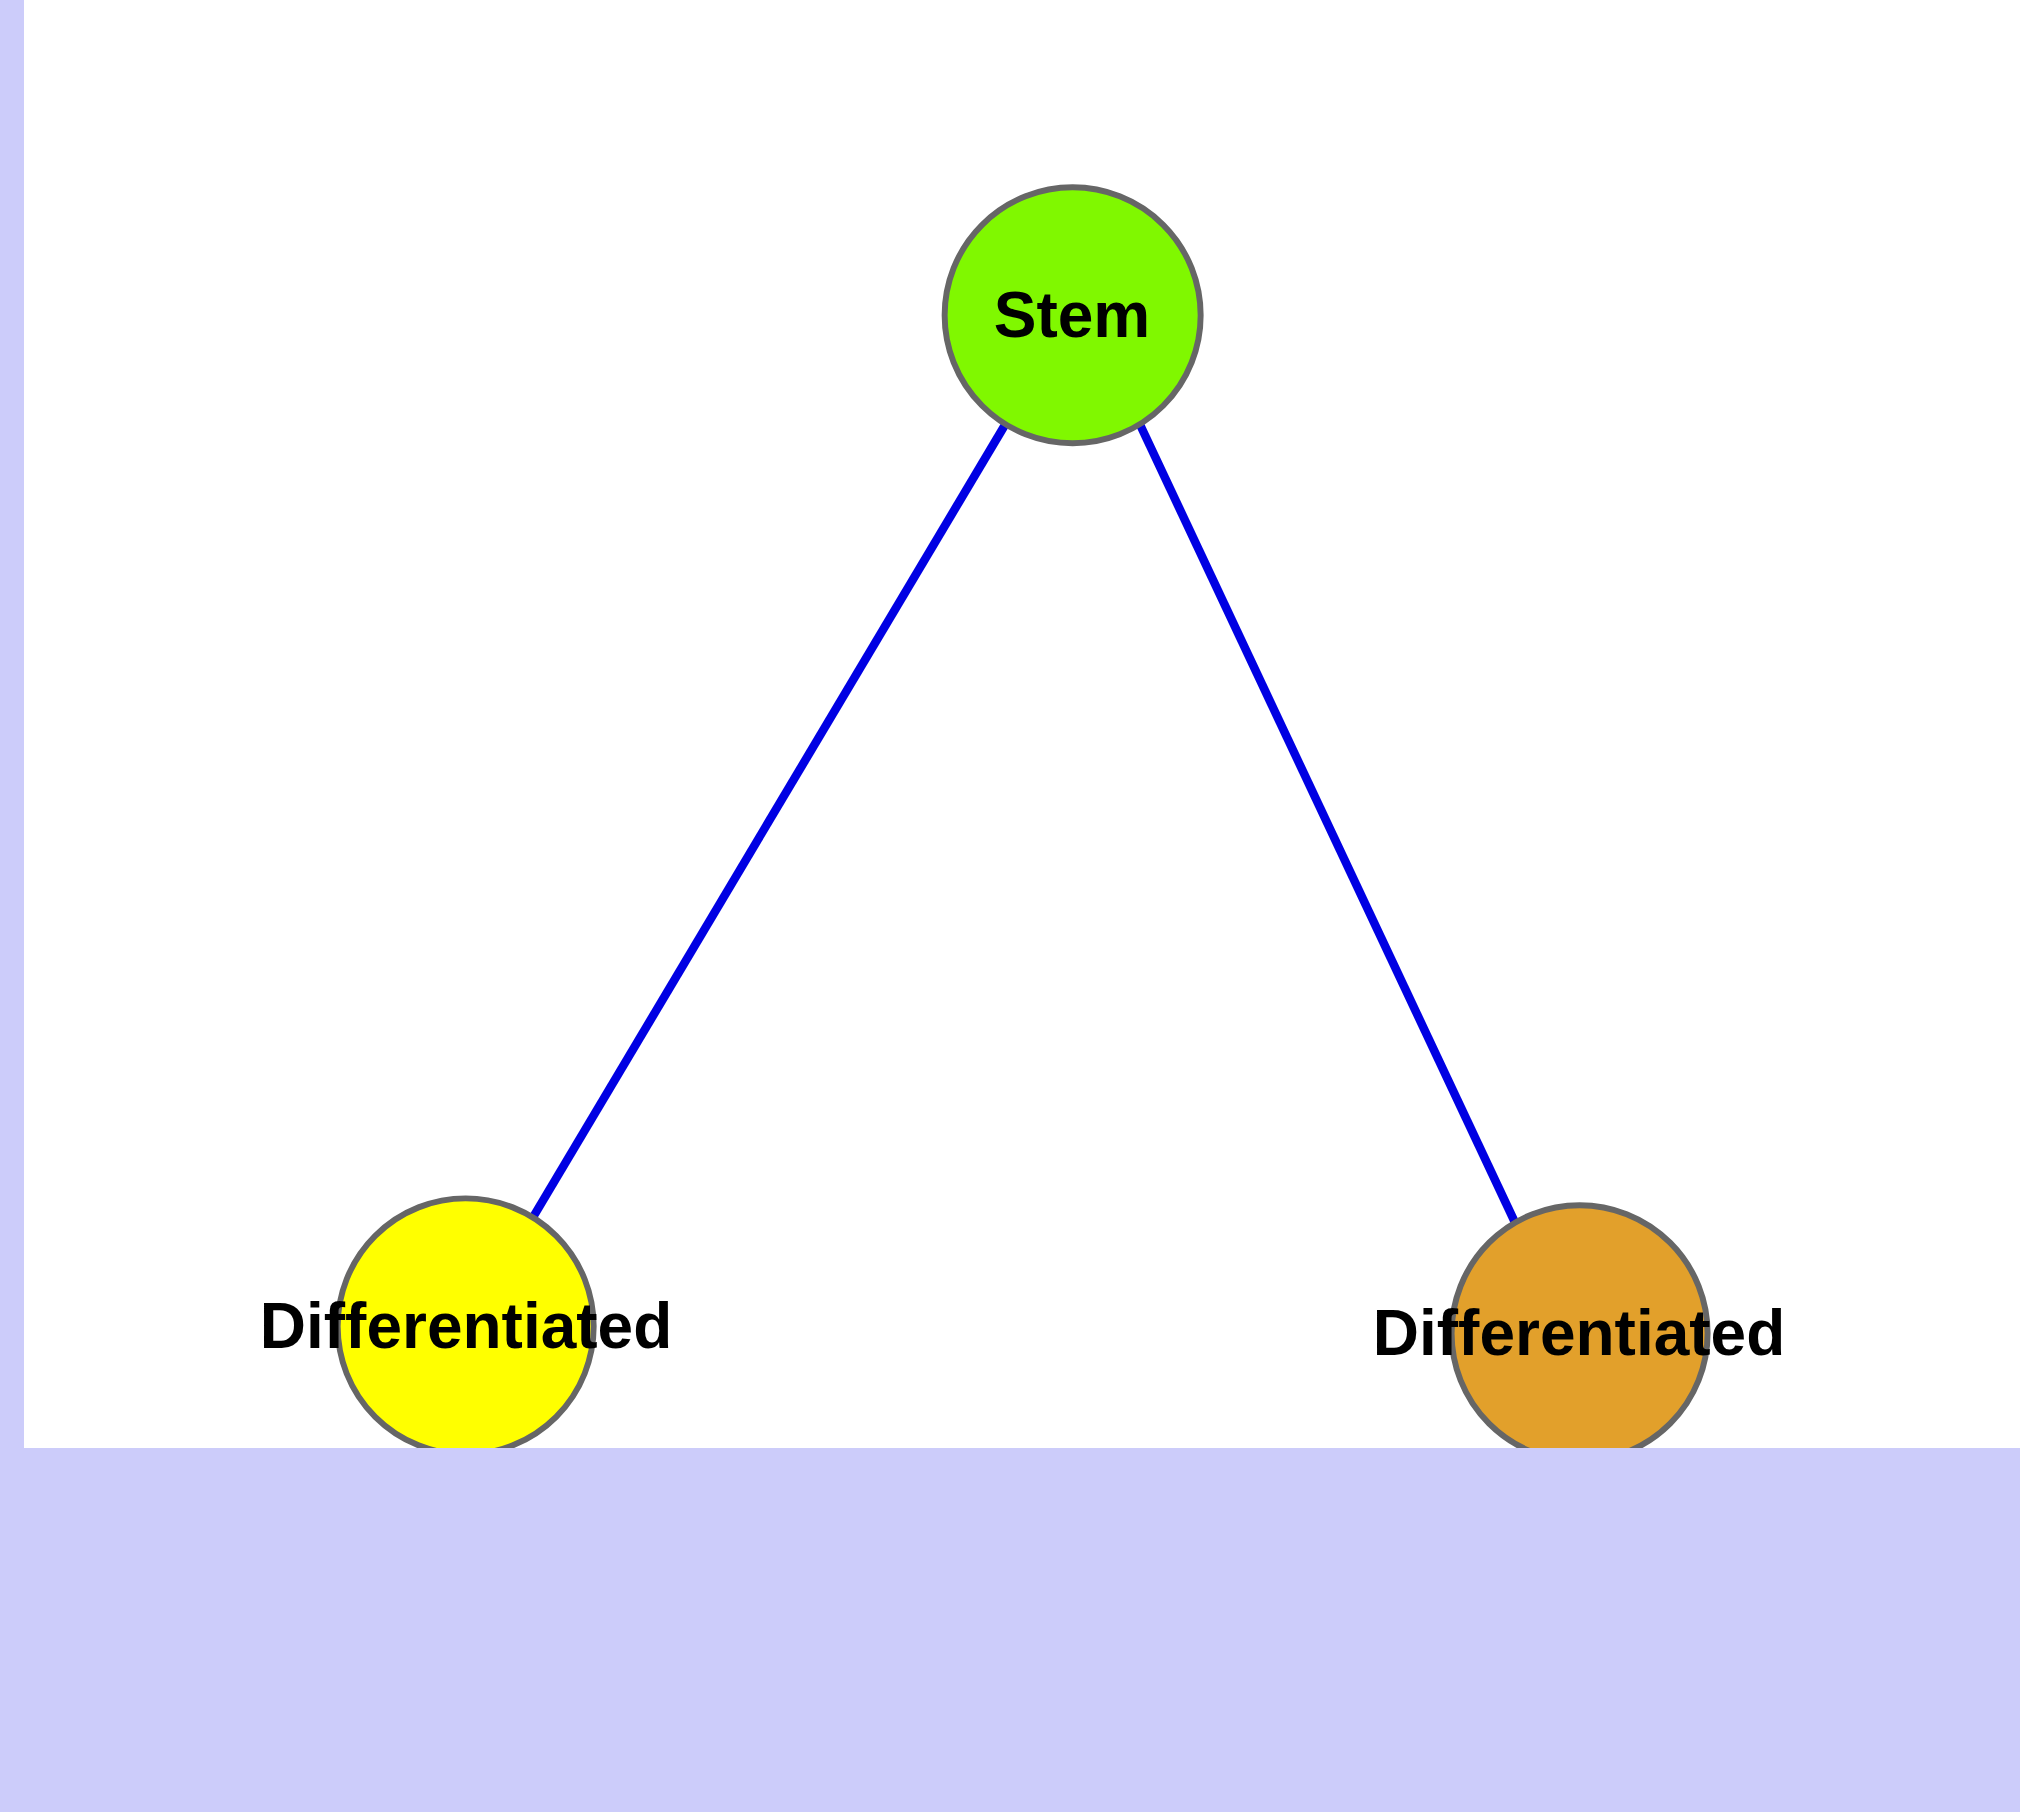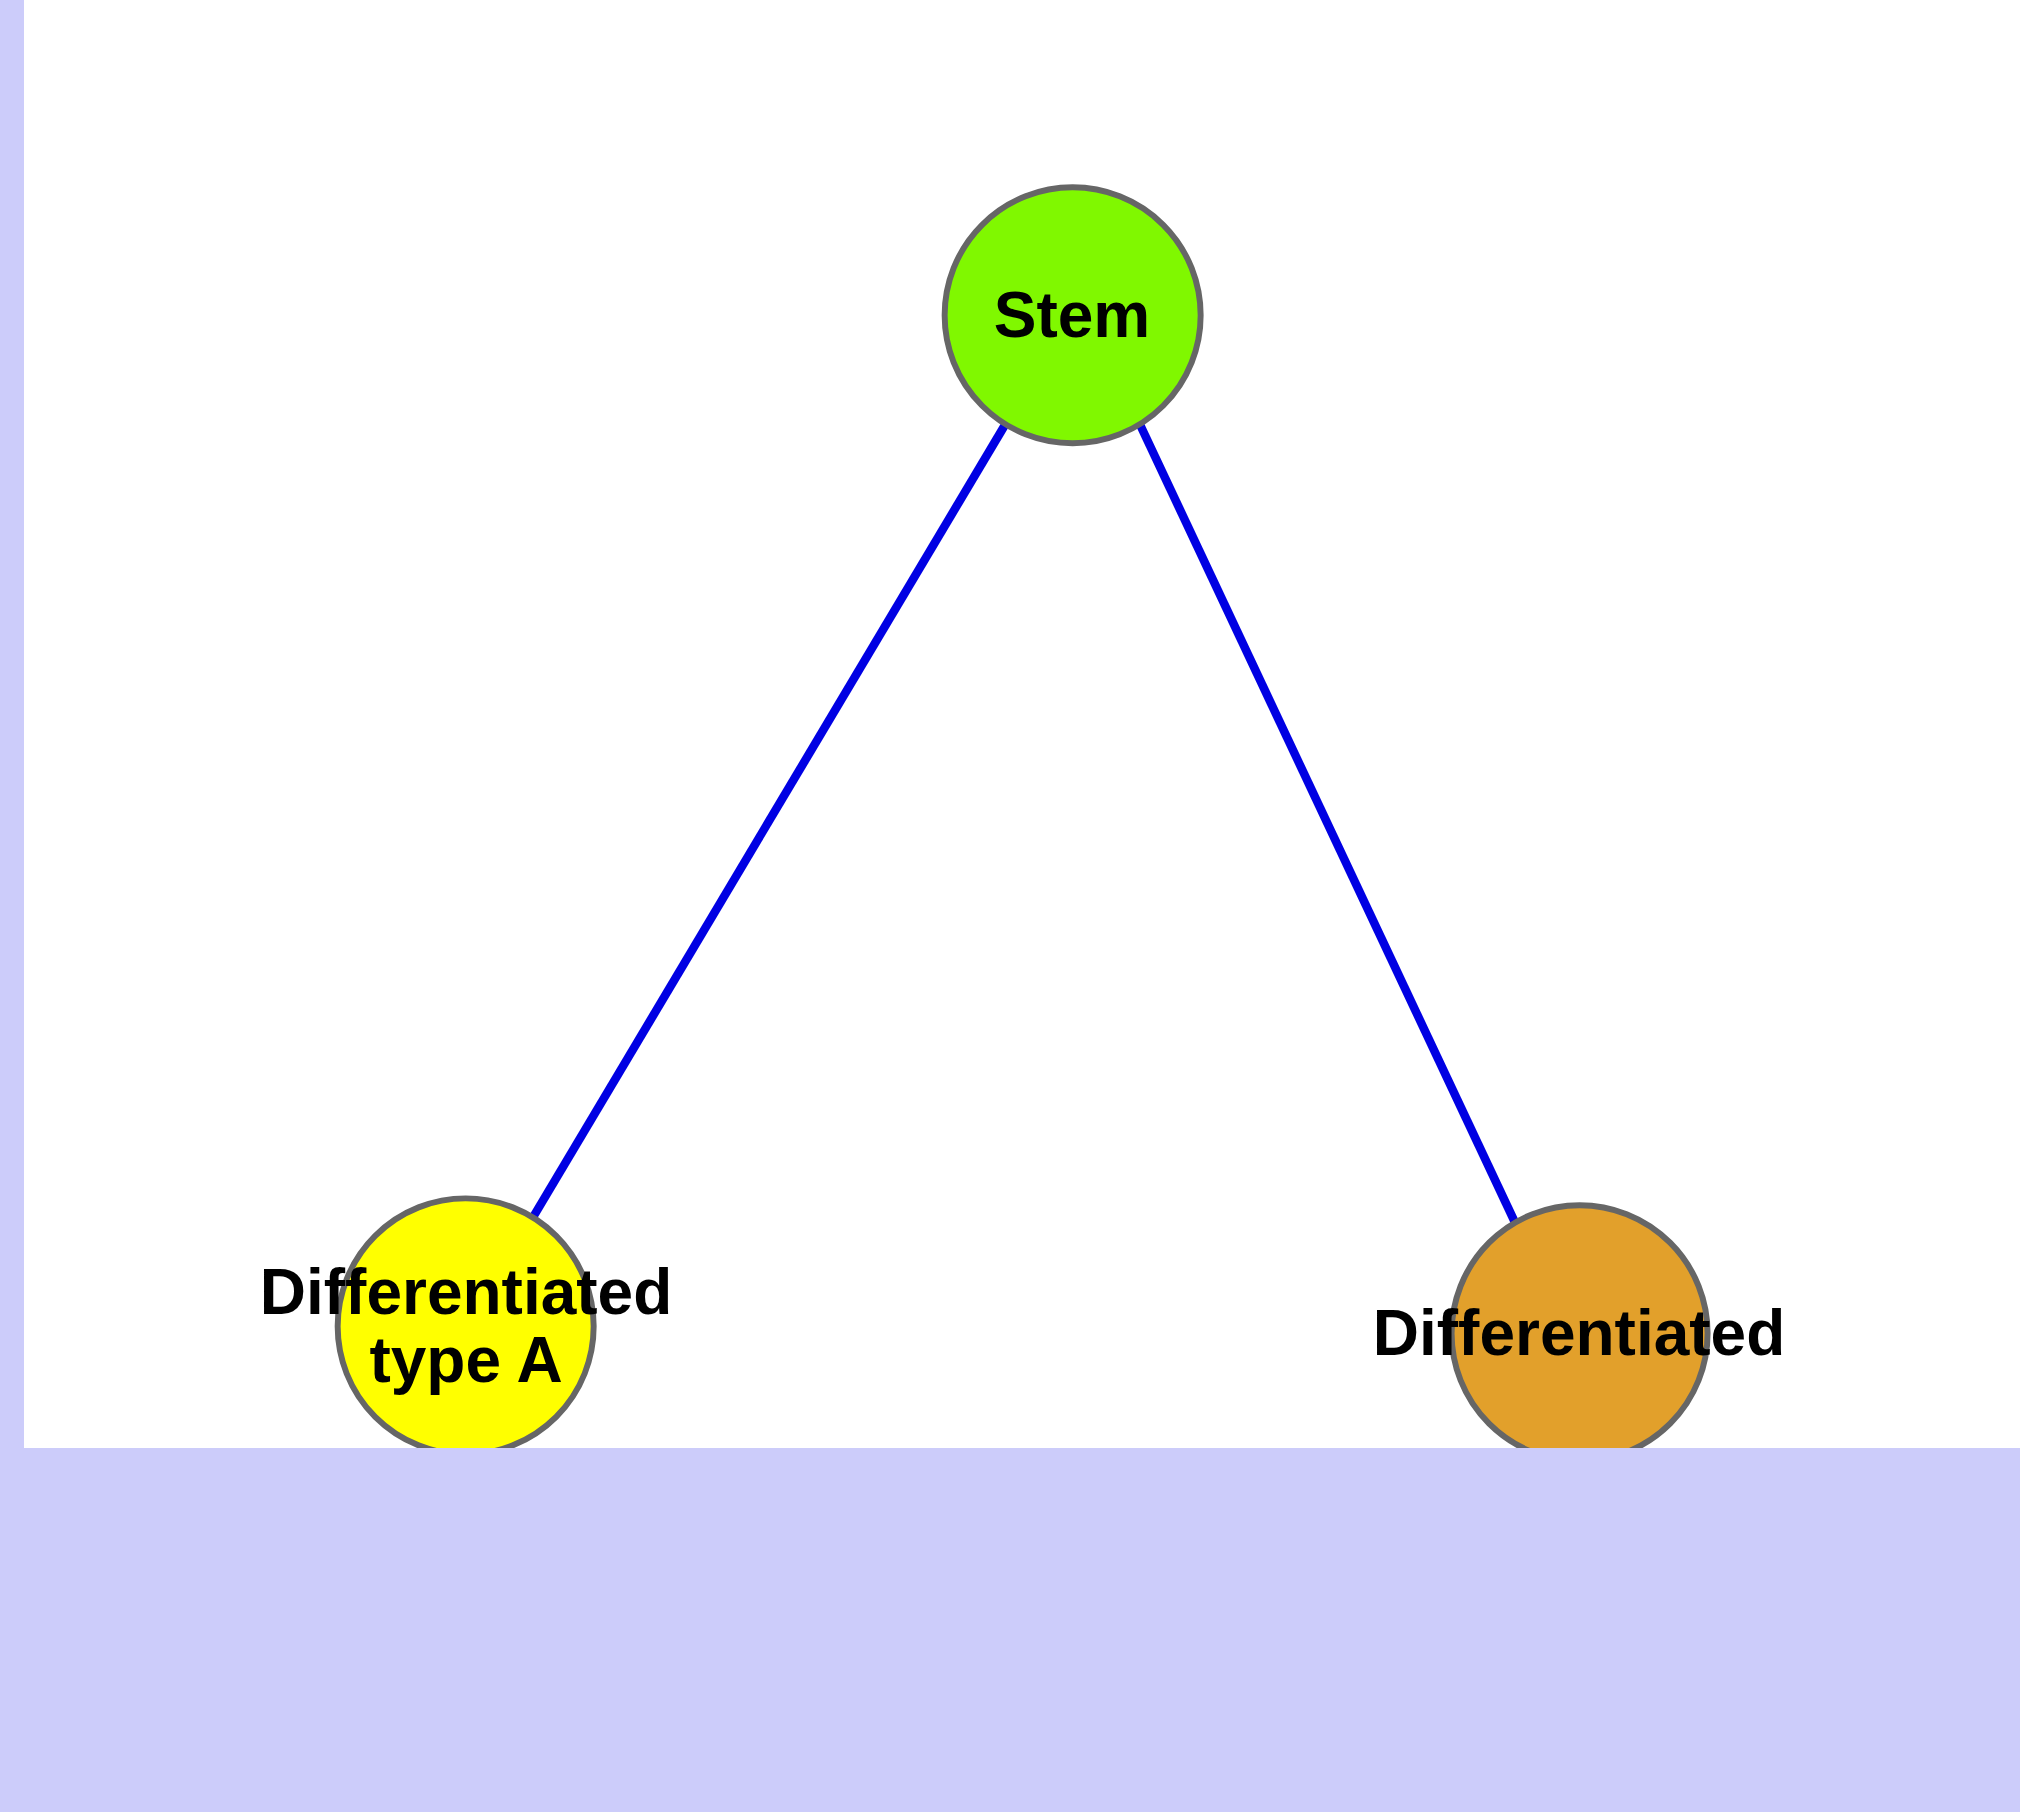--- a/index.html
+++ b/index.html
@@ -53,18 +53,18 @@
       </g>
     <g id="nodes-layer">
         <circle cx="1237" cy="372" r="151" fill="#80f800" stroke="#666666" stroke-width="7"></circle>
         <circle cx="521" cy="1565" r="151" fill="#ffff00" stroke="#666666" stroke-width="7"></circle>
         <circle cx="1835" cy="1573" r="151" fill="#e2a02b" stroke="#666666" stroke-width="7"></circle>
       </g>
   </svg>
 
   <div id="labels-layer">
       <div class="node-label single" style="left: 1048px; top: 315px; font-size: 64px; color: rgb(0, 0, 0);"><div>Stem</div></div>
-      <div class="node-label multi" style="left: 442px; top: 1326px; font-size: 64px; color: rgb(0, 0, 0);"><div>Differentiated</div><div>type A</div></div>
+      <div class="node-label multi" style="left: 442px; top: 1326px; font-size: 64px; color: rgb(0, 0, 0);"><div>Differentiated</div></div>
       <div class="node-label multi" style="left: 1555px; top: 1333px; font-size: 64px; color: rgb(0, 0, 0);"><div>Differentiated</div></div>
     </div>
 
 </div>
 
 
 </body></html>

